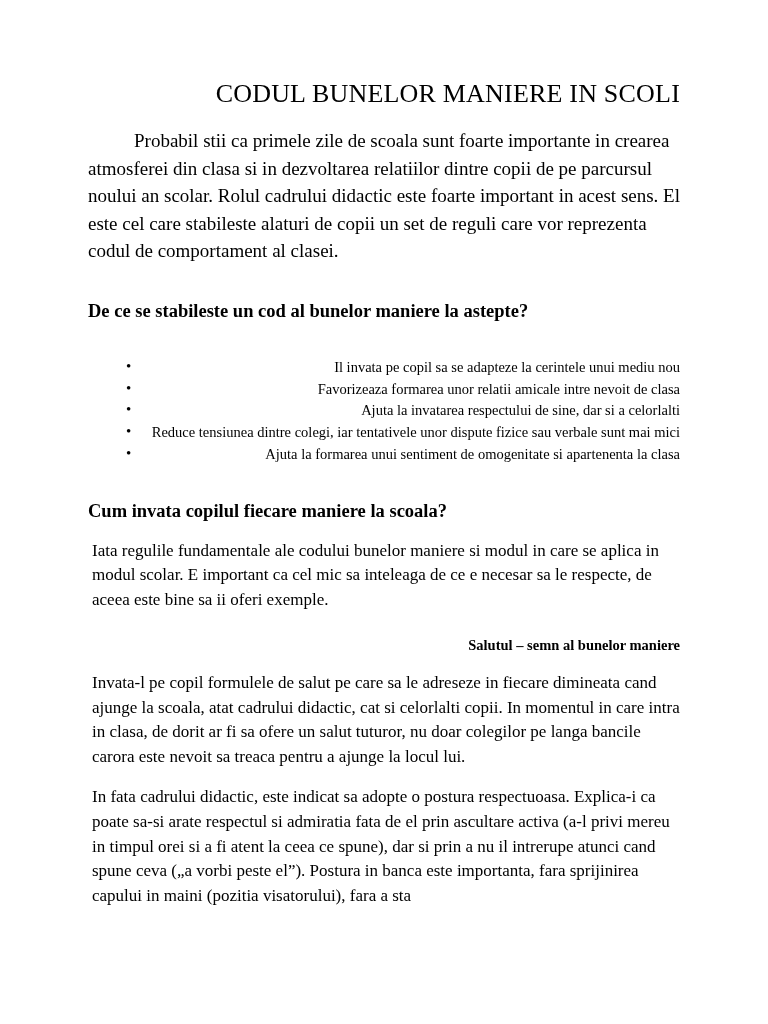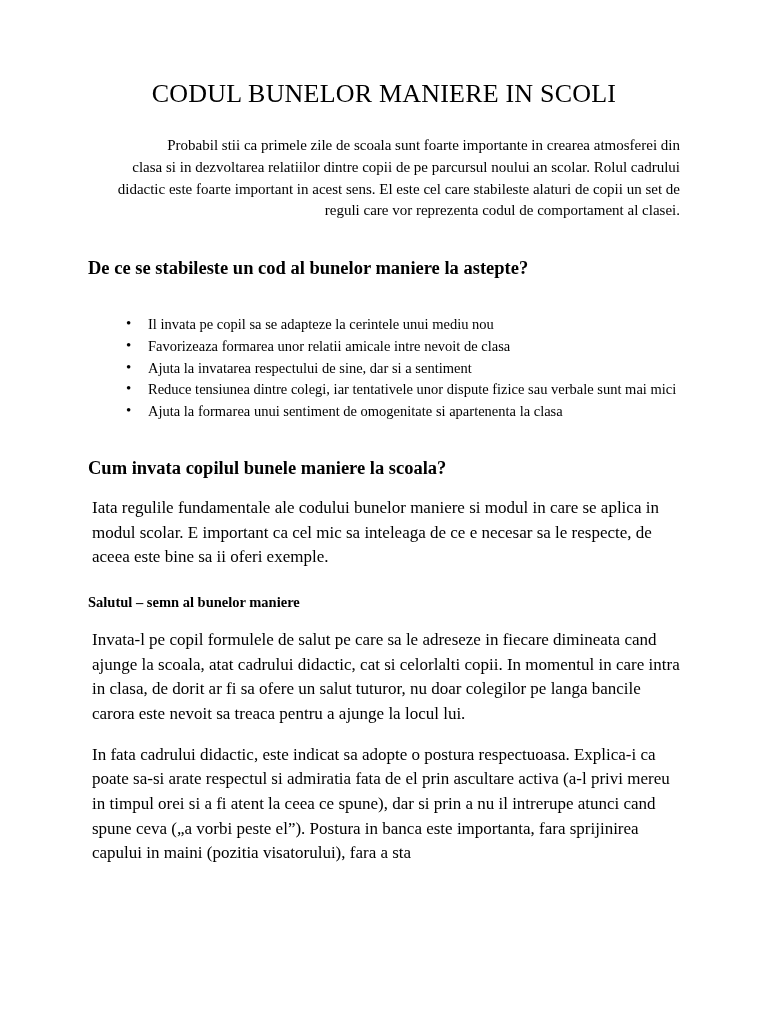--- a/index.html
+++ b/index.html
@@ -19,42 +19,43 @@
     width: 768px;
     height: 1024px;
     background: #ffffff;
     box-sizing: border-box;
     padding: 78px 88px 0 88px;
   }
   .doc-title {
     font-size: 26px;
     font-weight: normal;
     letter-spacing: 0.2px;
-    margin: 0 0 26px 0;
-    text-align: center;
+    margin: 0 0 18px 0;
+    text-align: right;
     line-height: 1.2;
   }
   .intro-par {
-    font-size: 15px;
+    font-size: 19px;
     line-height: 1.45;
     margin: 0 0 30px 0;
-    text-align: right;
+    text-align: left;
     text-indent: 46px;
   }
   h2.section-heading {
     font-size: 18.5px;
     font-weight: bold;
     margin: 34px 0 0 0;
     line-height: 1.3;
   }
   .heading-gap-1 { margin-top: 42px; }
   ul.bullet-list {
     list-style: none;
     margin: 34px 0 0 0;
     padding: 0 0 0 34px;
+    text-align: right;
   }
   ul.bullet-list li {
     position: relative;
     font-size: 14.5px;
     line-height: 1.43;
     padding-left: 26px;
     margin-bottom: 1px;
   }
   ul.bullet-list li::before {
     content: "\2022";
@@ -66,46 +67,47 @@
   .body-par {
     font-size: 17px;
     line-height: 1.45;
     margin: 16px 0 0 4px;
   }
   .sub-heading {
     font-size: 14.5px;
     font-weight: bold;
     margin: 22px 0 0 0;
     line-height: 1.4;
+    text-align: right;
   }
   .section-2 { margin-top: 46px; }
   .clip-bottom {
     overflow: hidden;
   }
 </style>
 </head>
 <body>
 
 <div class="page clip-bottom">
 
   <h1 class="doc-title">CODUL BUNELOR MANIERE IN SCOLI</h1>
 
   <p class="intro-par">Probabil stii ca primele zile de scoala sunt foarte importante in crearea atmosferei din clasa si in dezvoltarea relatiilor dintre copii de pe parcursul noului an scolar. Rolul cadrului didactic este foarte important in acest sens. El este cel care stabileste alaturi de copii un set de reguli care vor reprezenta codul de comportament al clasei.</p>
 
   <h2 class="section-heading heading-gap-1">De ce se stabileste un cod al bunelor maniere la astepte?</h2>
 
   <ul class="bullet-list">
     <li>Il invata pe copil sa se adapteze la cerintele unui mediu nou</li>
     <li>Favorizeaza formarea unor relatii amicale intre nevoit de clasa</li>
-    <li>Ajuta la invatarea respectului de sine, dar si a sentiment</li>
+    <li>Ajuta la invatarea respectului de sine, dar si a celorlalti</li>
     <li>Reduce tensiunea dintre colegi, iar tentativele unor dispute fizice sau verbale sunt mai mici</li>
     <li>Ajuta la formarea unui sentiment de omogenitate si apartenenta la clasa</li>
   </ul>
 
-  <h2 class="section-heading section-2">Cum  invata copilul bunele maniere la scoala?</h2>
+  <h2 class="section-heading section-2">Cum  invata copilul fiecare maniere la scoala?</h2>
 
   <p class="body-par">Iata regulile fundamentale ale codului bunelor maniere si modul in care se aplica in modul scolar. E important ca cel mic sa inteleaga de ce e necesar sa le respecte, de aceea este bine sa ii oferi exemple.</p>
 
   <h3 class="sub-heading">Salutul – semn al bunelor maniere</h3>
   <p class="body-par">Invata-l pe copil formulele de salut pe care sa le adreseze in fiecare dimineata cand ajunge la scoala, atat cadrului didactic, cat si celorlalti copii. In momentul in care intra in clasa, de dorit ar fi sa ofere un salut tuturor, nu doar colegilor pe langa bancile carora este nevoit sa treaca pentru a ajunge la locul lui.</p>
 
   <p class="body-par">In fata cadrului didactic, este indicat sa adopte o postura respectuoasa. Explica-i ca poate sa-si arate respectul si admiratia fata de el prin ascultare activa (a-l privi mereu in timpul orei si a fi atent la ceea ce spune), dar si prin a nu il intrerupe atunci cand spune ceva („a vorbi peste el”). Postura in banca este importanta, fara sprijinirea capului in maini (pozitia visatorului), fara a sta</p>
 
 </div>
 

